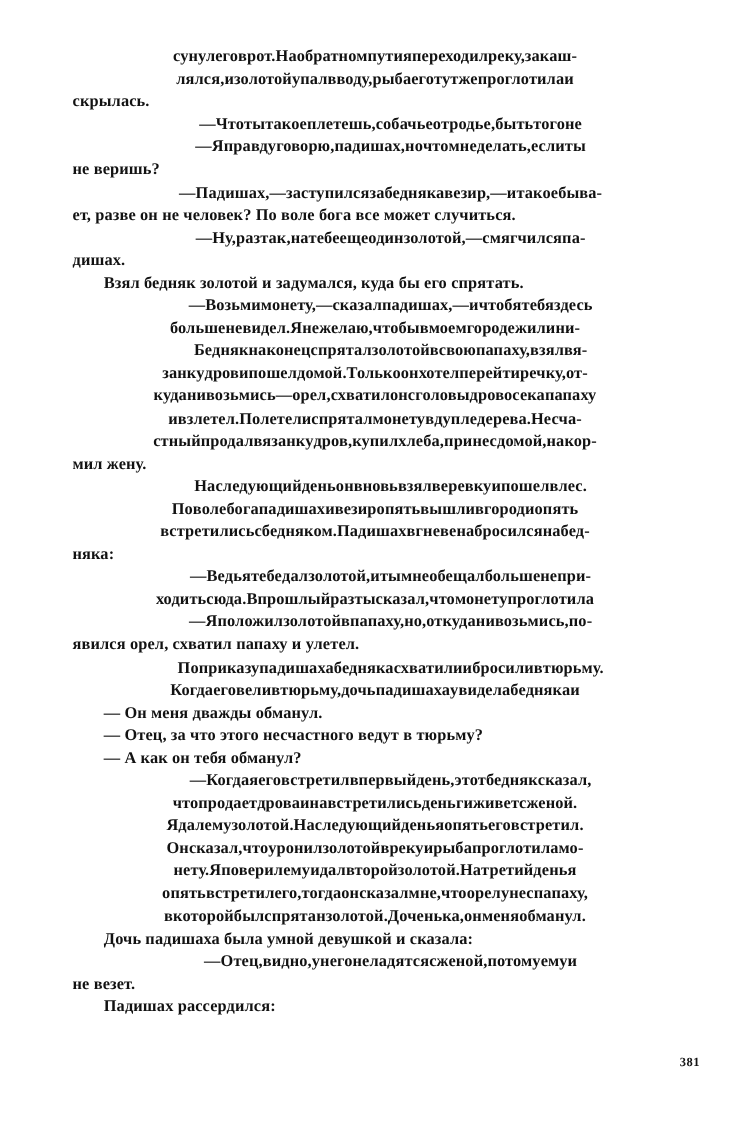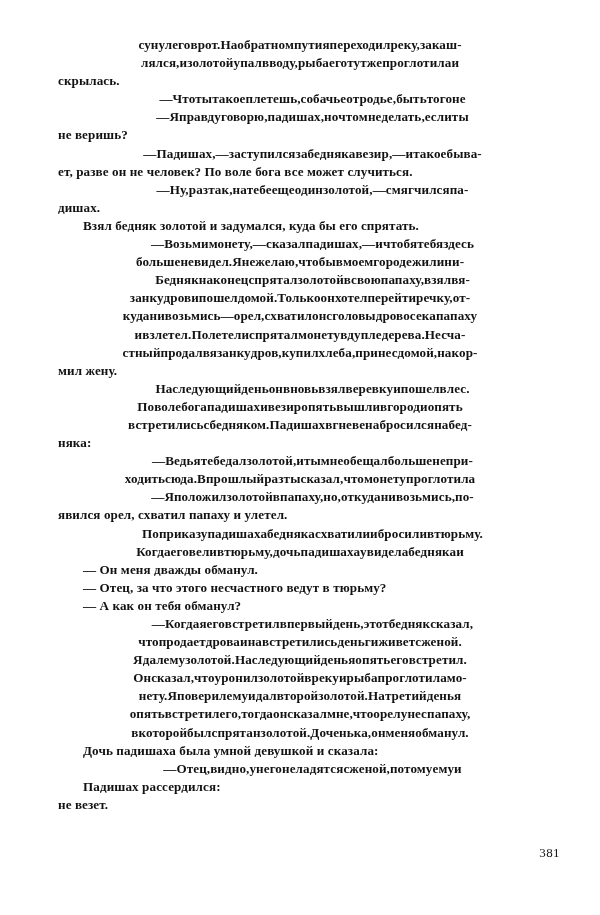--- a/index.html
+++ b/index.html
@@ -62,22 +62,22 @@
   
   .indent {
     padding-left: 25px;
   }
 
   #folio {
     position: absolute;
     right: 40px;
     top: 845px;
     font-family: "Liberation Serif", "DejaVu Serif", serif;
-    font-size: 13px;
-    font-weight: 400;
+    font-size: 10px;
+    font-weight: 700;
     color: #141414;
     letter-spacing: 0.4px;
   }
 </style>
 </head>
 <body>
 
 <div id="page">
 
   <div id="text-block">
@@ -464,19 +464,19 @@
         <span class="w">у</span>
         <span class="w">него</span>
         <span class="w">не</span>
         <span class="w">ладятся</span>
         <span class="w">с</span>
         <span class="w">женой,</span>
         <span class="w">потому</span>
         <span class="w">ему</span>
         <span class="w">и</span>
       </div>
+      <div class="line flush">не везет.</div>
       <div class="line flush indent">Падишах рассердился:</div>
-      <div class="line flush">не везет.</div>
     </div>
 
   <div id="folio">381</div>
 
 </div>
 
 </body></html>

